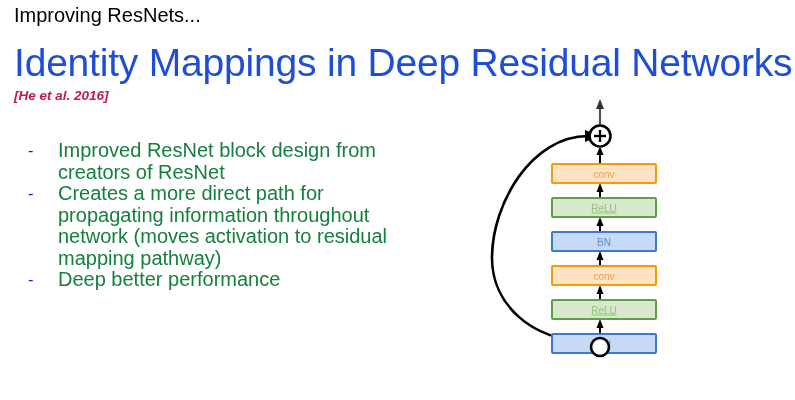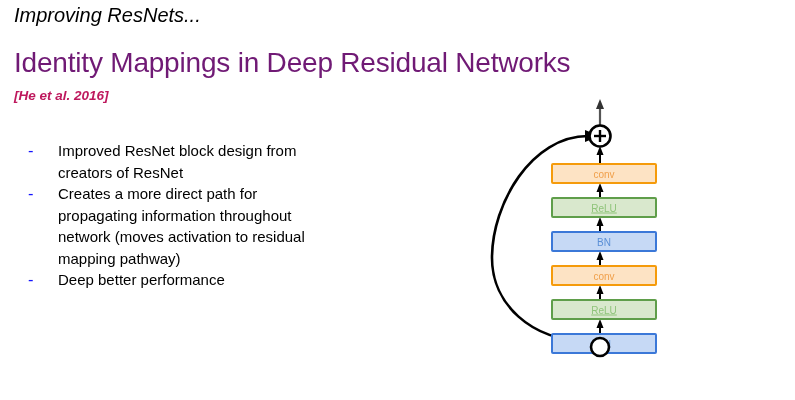--- a/index.html
+++ b/index.html
@@ -19,29 +19,28 @@
   
   .kicker {
     position: absolute;
     left: 14px;
     top: 2px;
     font-size: 20px;
     line-height: 26px;
     color: #000000;
     font-weight: 400;
     white-space: nowrap;
-    font-style: italic;
   }
   .slide-title {
     position: absolute;
     left: 14px;
     top: 44px;
-    font-size: 28px;
+    font-size: 39px;
     line-height: 38px;
-    color: #701a75;
+    color: #1d4ed8;
     font-weight: 400;
     letter-spacing: -0.2px;
     white-space: nowrap;
   }
   .citation {
     position: absolute;
     left: 14px;
     top: 87px;
     font-size: 13.5px;
     line-height: 17px;
@@ -67,22 +66,22 @@
     margin-bottom: 0px;
   }
   .bullet-marker {
     flex: 0 0 30px;
     color: #1414ff;
     font-size: 16.5px;
     line-height: 21.5px;
   }
   .bullet-text {
     flex: 1 1 auto;
-    color: #000000;
-    font-size: 15px;
+    color: #15803d;
+    font-size: 20px;
     line-height: 21.5px;
     white-space: pre-line;
   }
 
   
   .diagram {
     position: absolute;
     left: 470px;
     top: 98px;
     width: 240px;

